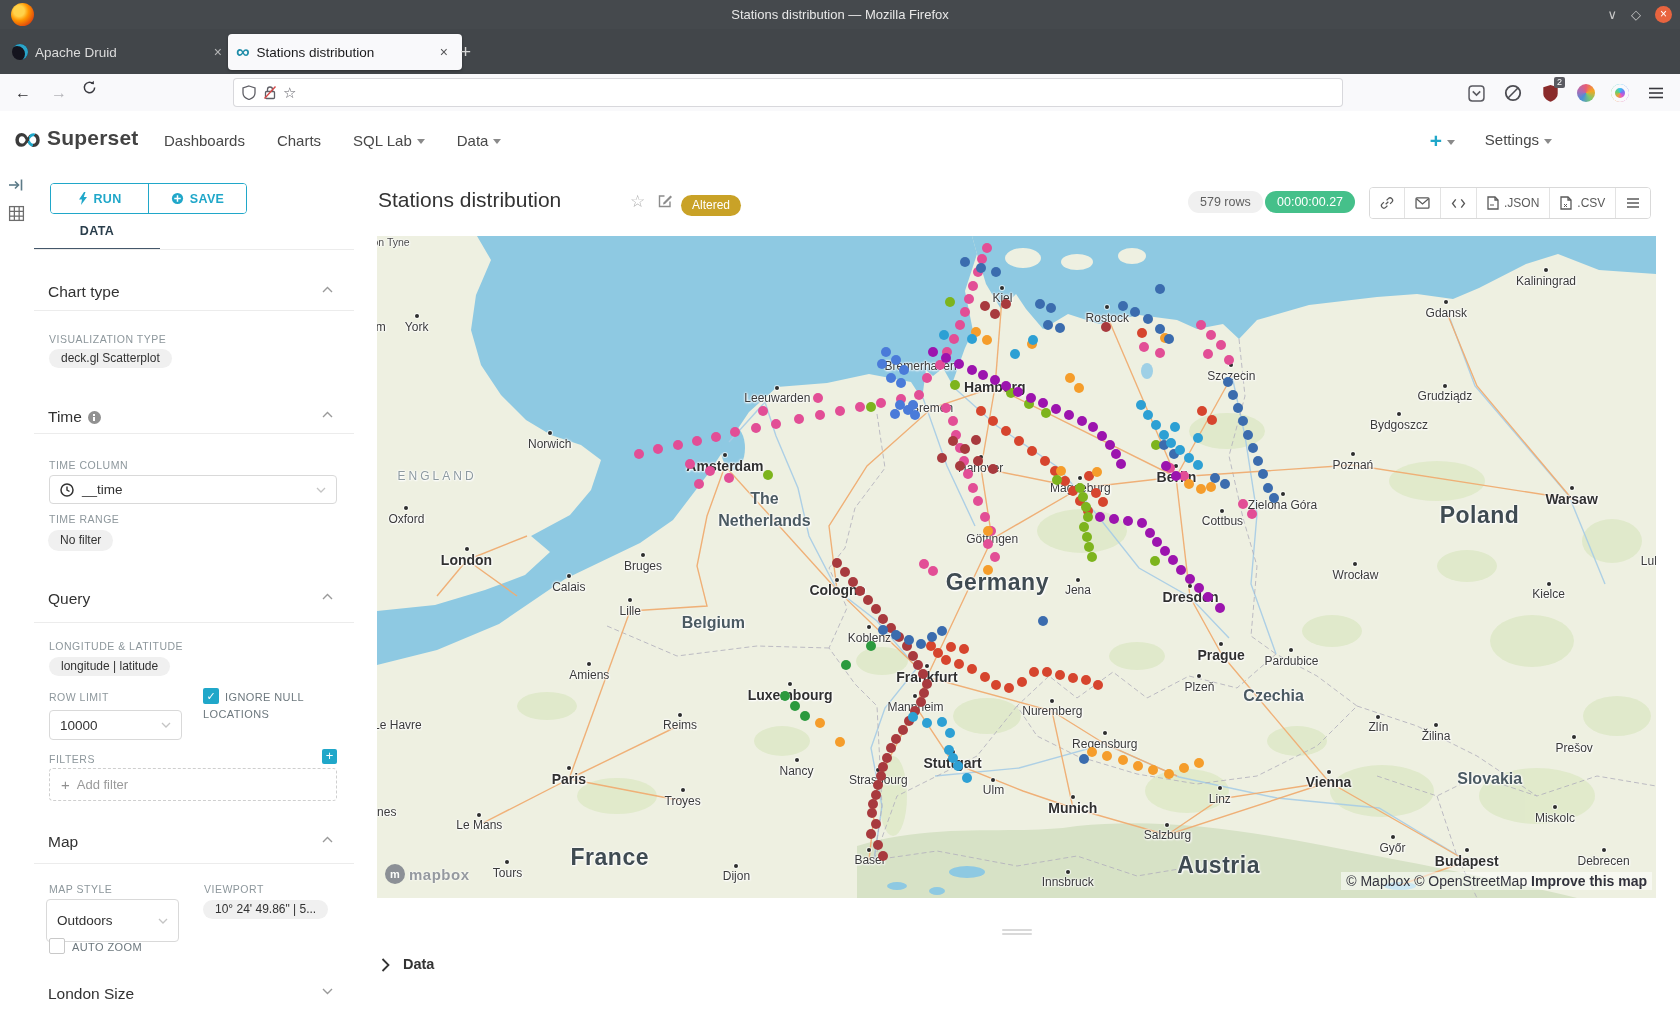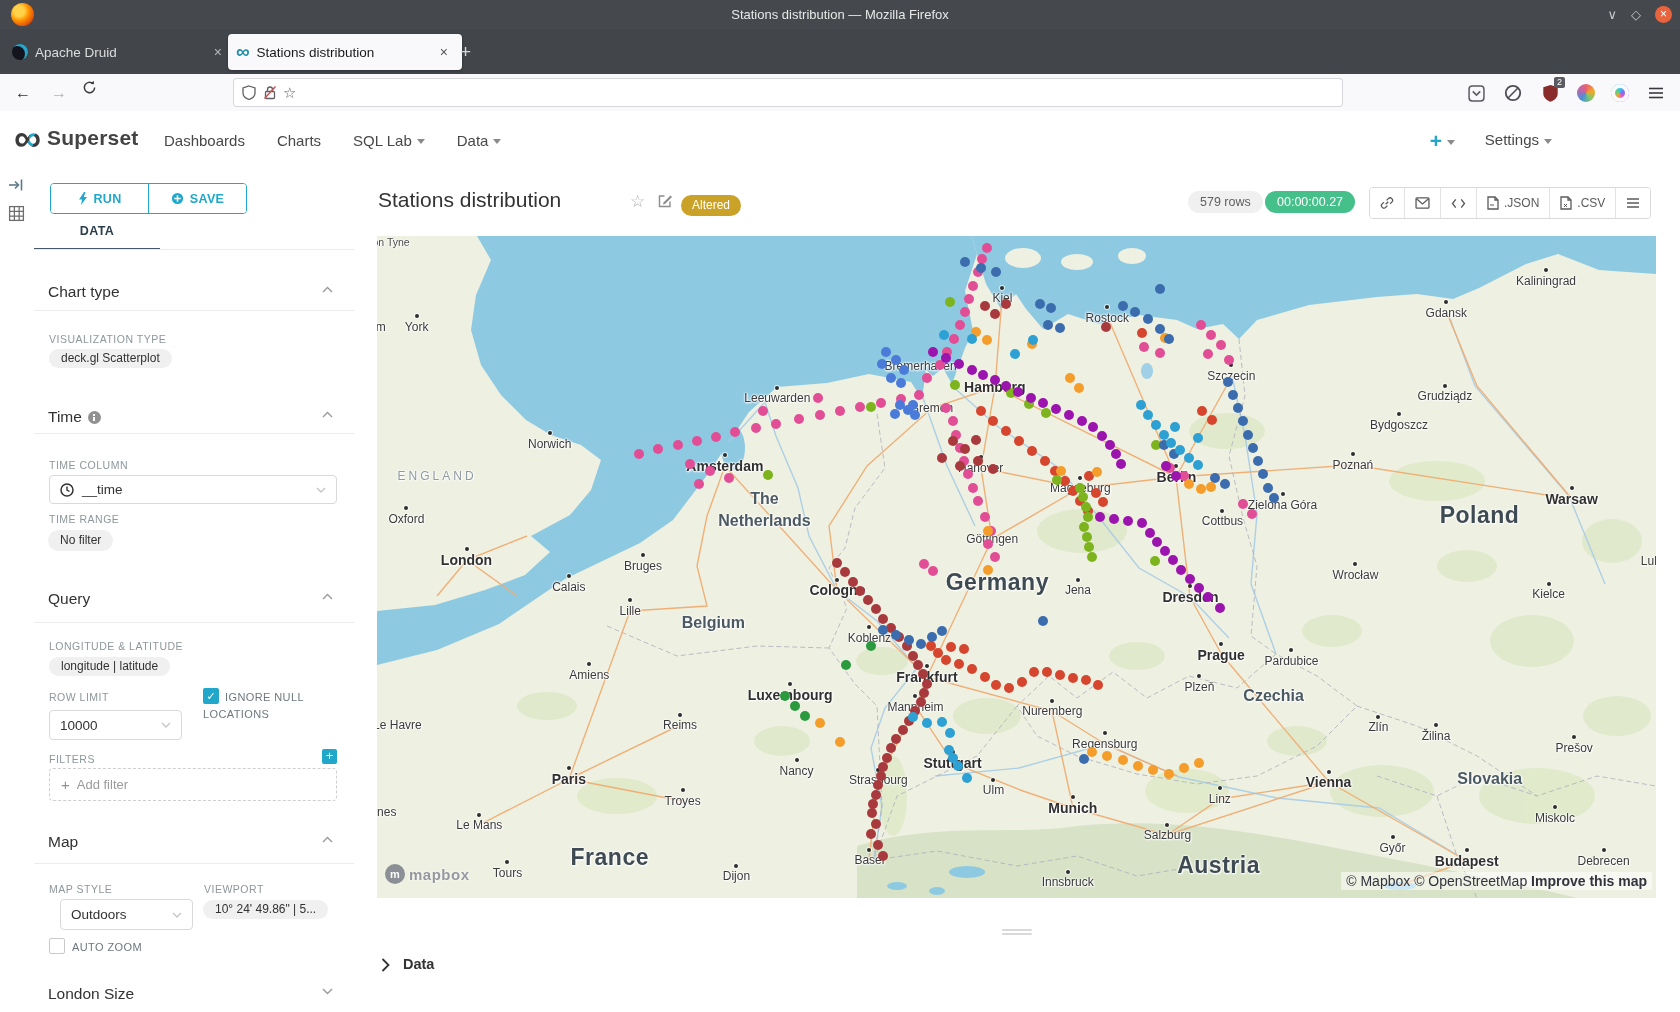--- a/index.html
+++ b/index.html
@@ -332,21 +332,21 @@
 
     <div class="sechead" style="top:664px">Map</div>
     <div class="chev" style="top:667px">
         <svg width="11" height="7" viewBox="0 0 11 7">
           <path d="M1 6 L5.5 1.5 L10 6" fill="none" stroke="#9a9a9a" stroke-width="1.4"></path>
         </svg>
       </div>
     <div class="paneldiv" style="top:694px"></div>
     <div class="plabel" style="top:714px">MAP STYLE</div>
     <div class="plabel" style="left:170px;top:714px">VIEWPORT</div>
-    <div class="selbox" style="left:26px;top:730px;width:133px;height:31px">
+    <div class="selbox" style="left:12px;top:730px;width:133px;height:43px">
       <span>Outdoors</span>
       <span class="sc">
           <svg width="10" height="6" viewBox="0 0 10 6">
             <path d="M1 1 L5 5 L9 1" fill="none" stroke="#c4c4c4" stroke-width="1.3"></path>
           </svg>
         </span>
     </div>
     <div class="pill" style="left:169px;top:731px;max-width:120px;overflow:hidden">10° 24' 49.86" | 5...</div>
     <div class="cb off" style="left:15px;top:769px"></div>
     <div class="cblab" style="left:38px;top:772px">AUTO ZOOM</div>

